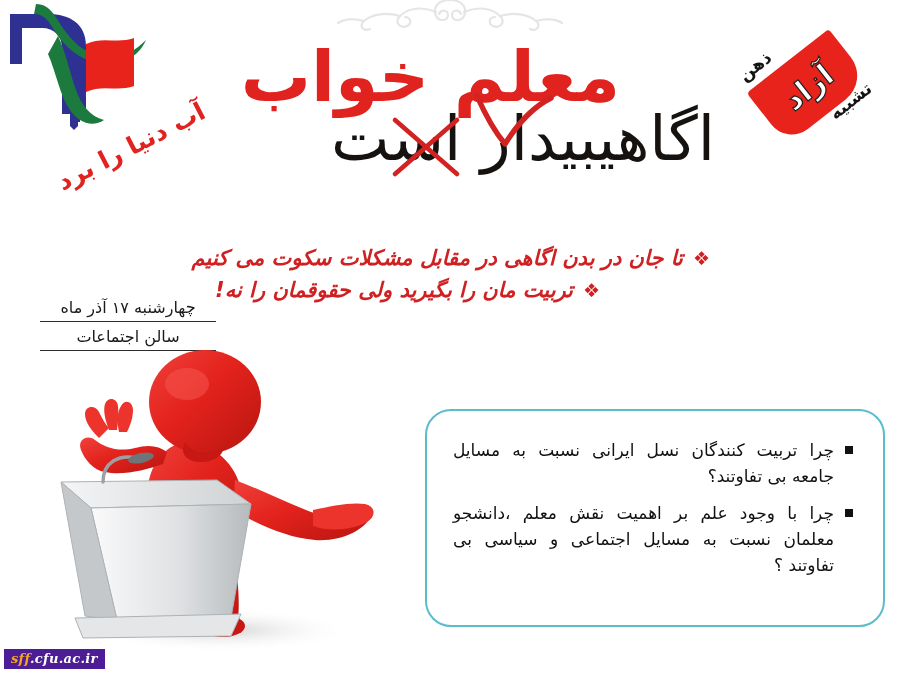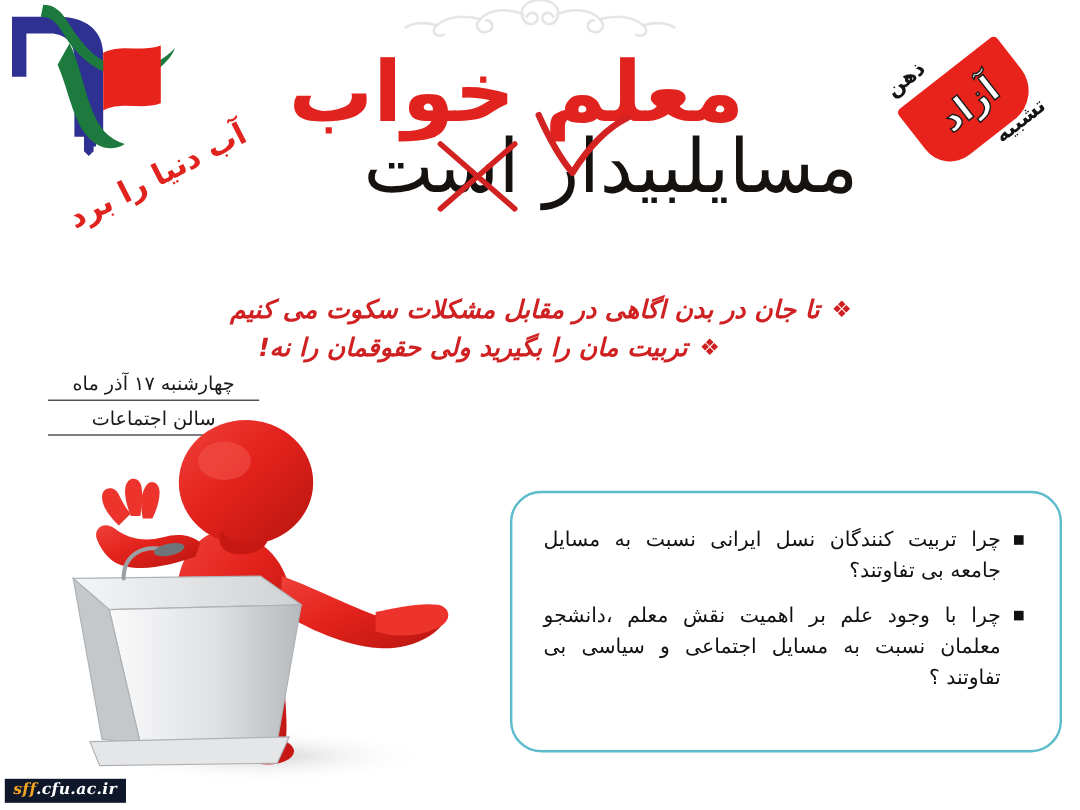--- a/index.html
+++ b/index.html
@@ -200,21 +200,20 @@
   
   .event-details {
     position: absolute;
     left: 40px;
     top: 296px;
     width: 176px;
     text-align: center;
     color: #1a1a1a;
     font-size: 16px;
     line-height: 1.45;
-    margin-top: 12px;
   }
   .event-line {
     border-bottom: 1.4px solid #2b2b2b;
     padding-bottom: 2px;
     margin-bottom: 3px;
     white-space: nowrap;
   }
 
   
   .illustration {
@@ -260,21 +259,21 @@
     margin-left: 11px;
     margin-top: 9px;
   }
   .q-text { flex: 1 1 auto; }
 
   
   .watermark {
     position: absolute;
     left: 4px;
     bottom: 6px;
-    background: #0f172a;
+    background: #4c1d95;
     color: #ffffff;
     padding: 2px 7px 3px 7px;
     font-family: "DejaVu Serif", "Liberation Serif", serif;
     font-size: 13px;
     font-weight: bold;
     font-style: italic;
     letter-spacing: 0.3px;
     direction: ltr;
   }
   .watermark .wm-a { color: #F5A623; }
@@ -318,21 +317,21 @@
       <div class="stamp-top">ذهن</div>
       <div class="stamp-box"></div>
       <div class="stamp-inner">آزاد</div>
       <div class="stamp-bottom">تشبیه</div>
     </div>
   </div>
 
   <div class="headline-1">معلم خواب</div>
 
   <div class="headline-2-wrap">
-    <div class="headline-2"><span>مسایل</span><span>بی</span><span>دار است</span></div>
+    <div class="headline-2"><span>اگاهی</span><span>بی</span><span>دار است</span></div>
 
     <svg class="cross-mark" viewBox="0 0 74 66" aria-hidden="true">
       <g stroke="#D32222" stroke-width="4.6" stroke-linecap="round">
         <line x1="6" y1="6" x2="68" y2="60"></line>
         <line x1="68" y1="6" x2="6" y2="60"></line>
       </g>
     </svg>
 
     <svg class="check-mark" viewBox="0 0 86 62" aria-hidden="true">
       <path d="M6 4 C14 22 24 40 34 52 C44 36 60 16 80 6" fill="none" stroke="#D32222" stroke-width="5.4" stroke-linecap="round" stroke-linejoin="round"></path>

